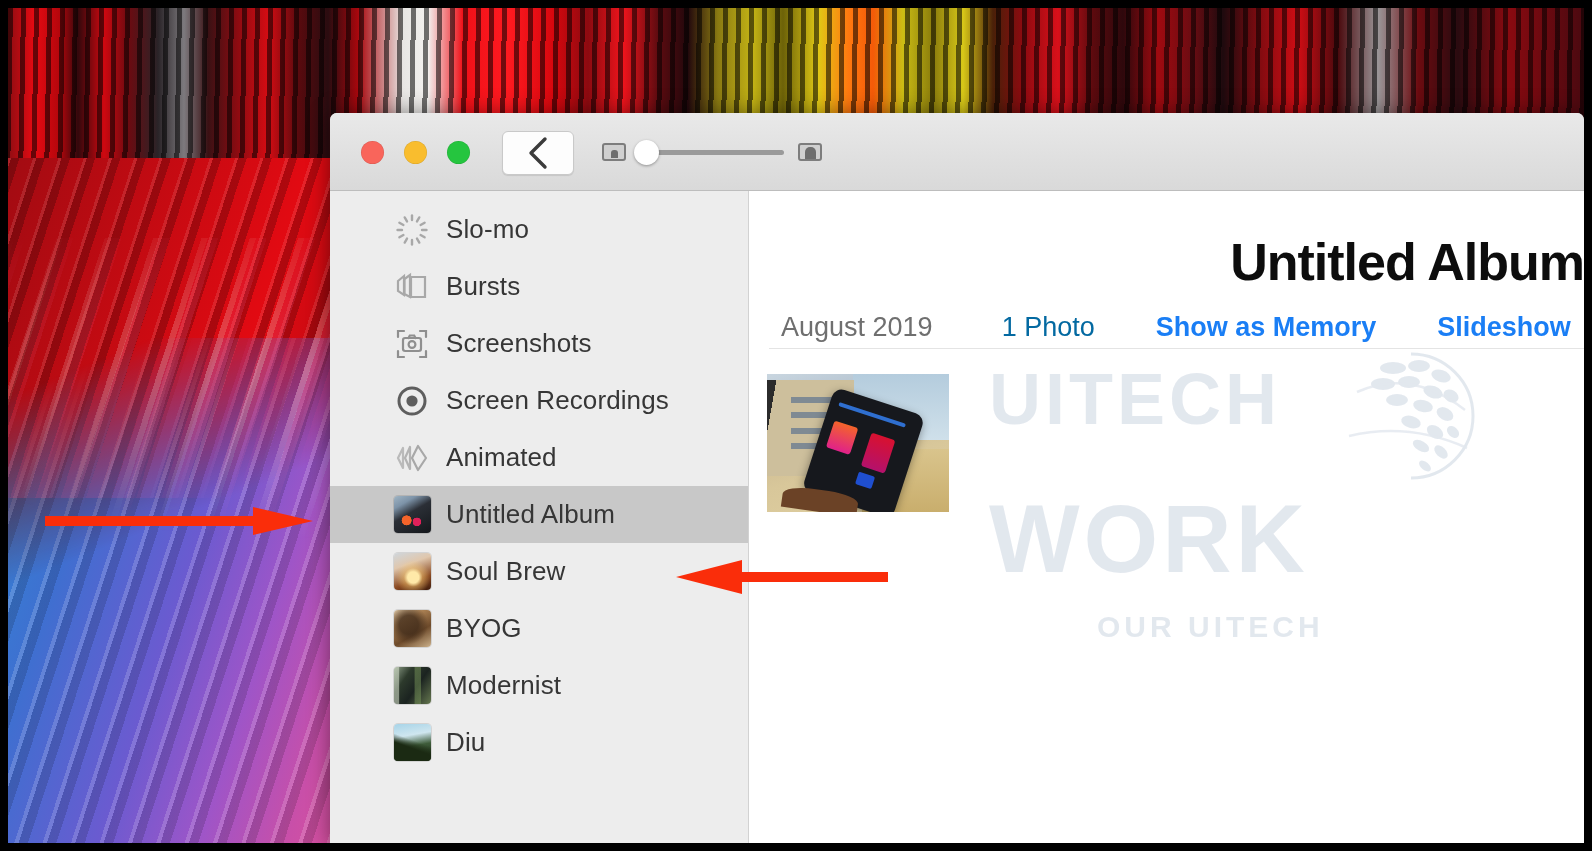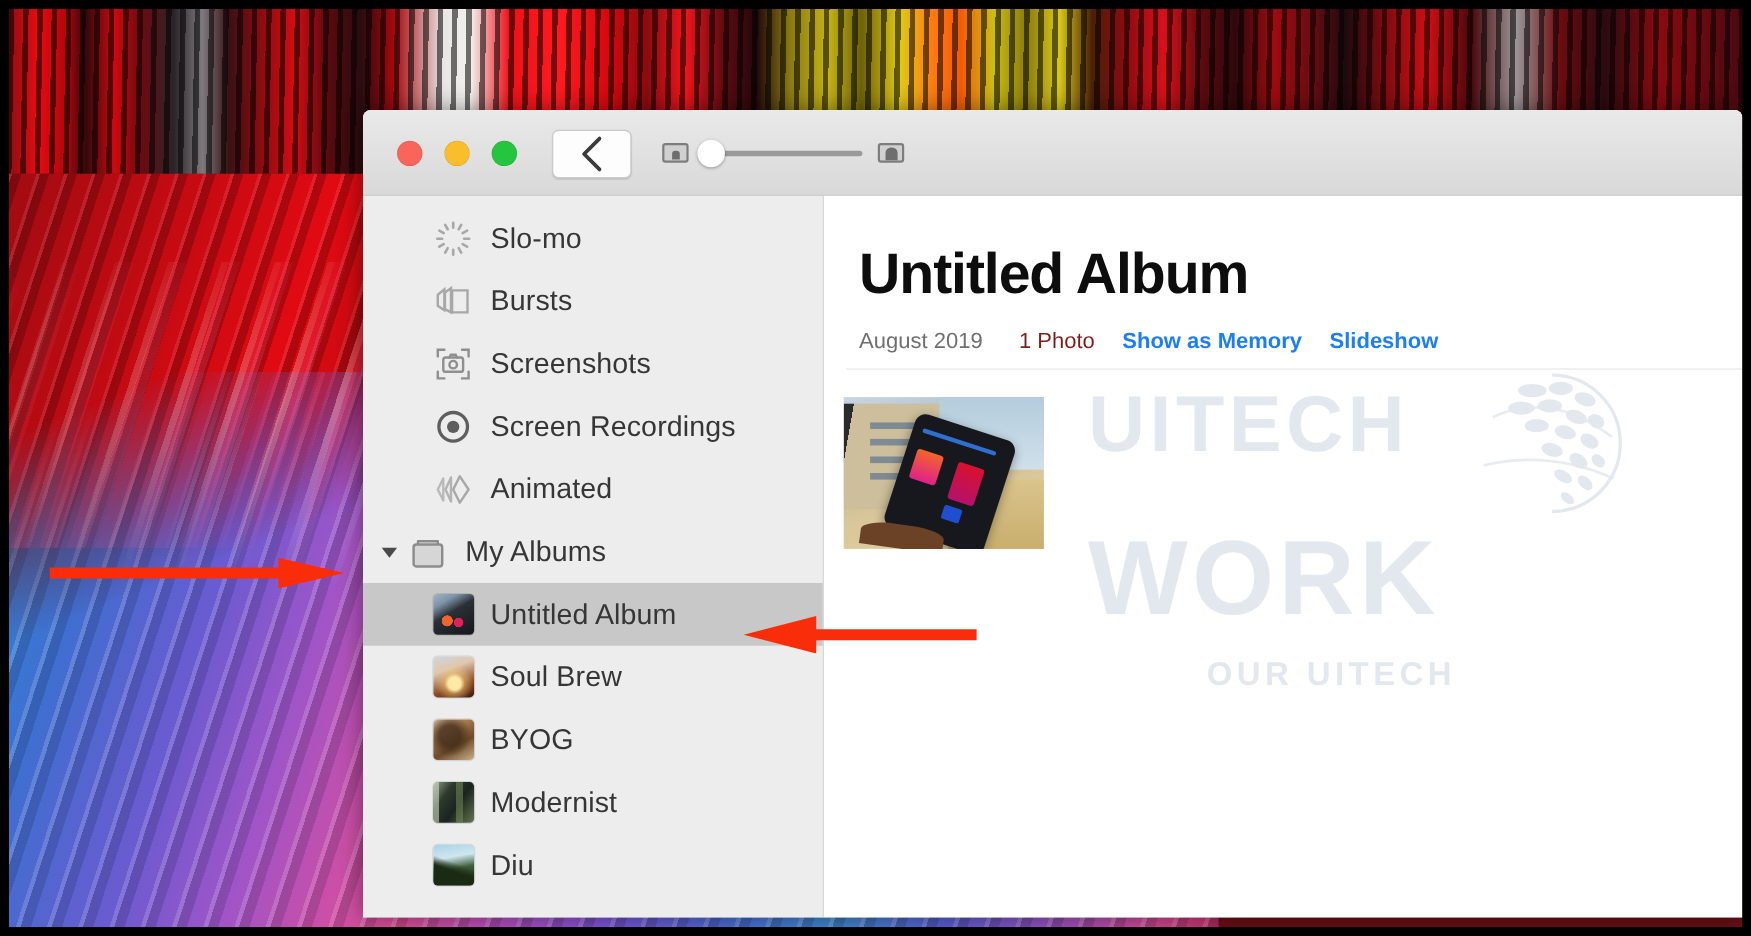--- a/index.html
+++ b/index.html
@@ -71,23 +71,24 @@
     background: repeating-linear-gradient(108deg,
         rgba(255,255,255,.30) 0px, rgba(255,255,255,.30) 6px,
         rgba(255,120,190,.22) 6px, rgba(255,120,190,.22) 16px,
         rgba(255,255,255,0) 16px, rgba(255,255,255,0) 46px);
     -webkit-mask-image: radial-gradient(ellipse 560px 220px at 280px 130px, #000 0%, rgba(0,0,0,0) 78%);
             mask-image: radial-gradient(ellipse 560px 220px at 280px 130px, #000 0%, rgba(0,0,0,0) 78%);
   }
 
   
   #window{
-    position:absolute; left:330px; top:100px; width:1254px; height:734px;
+    position:absolute; left:330px; top:113px; width:1254px; height:734px;
     background:#ececec; border-radius:7px 7px 0 0; overflow:hidden;
     box-shadow:0 0 22px rgba(0,0,0,.45);
+    text-align:right;
   }
 
   
   #titlebar{
     position:relative; height:78px; width:100%;
     background:linear-gradient(#e9e9e9,#d9d9d9);
     border-bottom:1px solid #bdbdbd;
   }
   .traffic{ position:absolute; top:28px; width:23px; height:23px; border-radius:50%; }
   #tl-close{ left:31px; background:#f9655b; box-shadow:inset 0 0 0 .5px rgba(0,0,0,.12); }
@@ -150,23 +151,23 @@
   #mini-modern::after{ background:linear-gradient(90deg, rgba(220,230,210,.55) 0 14%, rgba(0,0,0,0) 15% 55%, rgba(120,150,90,.5) 56% 72%, rgba(0,0,0,0) 73%); }
   #mini-byog{ background:linear-gradient(150deg,#d8c3a4 0%,#a97f52 30%,#6d4a2a 62%,#cbb08a 100%); }
   #mini-byog::after{ background:radial-gradient(ellipse at 40% 40%, rgba(60,40,24,.75) 0 30%, rgba(0,0,0,0) 62%); }
   #mini-diu{ background:linear-gradient(170deg,#a7d4e8 0%,#cfe6ef 32%,#3e5c3a 58%,#16230f 100%); }
   #mini-diu::after{ background:linear-gradient(200deg, rgba(0,0,0,0) 45%, #1b2a13 62%); }
 
   
   #content{ flex:1; background:#fff; position:relative; padding:44px 0 0 32px; }
   #album-title{ font-size:52px; font-weight:bold; color:#0d0d0d;
     letter-spacing:-1px; line-height:1.05; }
-  #meta-row{ display:flex; align-items:baseline; margin-top:22px; font-size:20px; }
+  #meta-row{ display:flex; align-items:baseline; margin-top:22px; font-size:27px;gap:36px; }
   #meta-date{ color:#6f6f6f; }
-  #meta-count{ color:#7f1d1d; margin-left:33px; }
+  #meta-count{ color:#0369a1; margin-left:33px; }
   .action-link{ color:#1a7ef5; font-weight:bold; margin-left:25px; }
   #content-divider{ position:absolute; left:20px; right:0; top:157px;
     height:1px; background:#e4e4e4; }
   #photo-thumb{
     position:absolute; left:18px; top:183px; width:182px; height:138px;
     overflow:hidden;
     background:linear-gradient(165deg,#c9d6e0 0%,#b8c6d2 18%,#cdbb93 42%,#d8c79a 62%,#e0cfa0 100%);
   }
   #photo-thumb .sky{ position:absolute; left:47%; top:0; right:0; height:48%;
     background:linear-gradient(#b4ccdd,#cfe0ea); }
@@ -316,34 +317,20 @@
           <span class="side-icon indent">
             <svg width="34" height="34" viewBox="0 0 34 34" fill="none" stroke="#a8a8a8" stroke-width="2.2" stroke-linejoin="round">
               <path d="M3 17 L8 7 L8 27 Z" opacity=".75"></path>
               <path d="M10 17 L15 6 L15 28 Z" opacity=".85"></path>
               <path d="M23 5 L31 17 L23 29 L17 17 Z"></path>
             </svg>
           </span>
           <span class="side-label">Animated</span>
         </div>
 
-        <div class="side-row">
-          <span class="disclosure">
-            <svg width="20" height="20" viewBox="0 0 20 20">
-                <path d="M3 6 L17 6 L10 15 Z" fill="#4a4a4a"></path>
-              </svg>
-          </span>
-          <span class="side-icon">
-            <svg width="36" height="34" viewBox="0 0 36 34" fill="none" stroke="#8c8c8c" stroke-width="2.2" stroke-linejoin="round">
-              <rect x="5" y="10" width="26" height="20" rx="2.5" fill="#d6d6d6"></rect>
-              <path d="M9 10 V7 H27 V10"></path>
-            </svg>
-          </span>
-          <span class="side-label">My Albums</span>
-        </div>
 
         <div class="side-row selected">
           <span class="side-icon indent">
             <span class="mini" id="mini-untitled"></span>
           </span>
           <span class="side-label">Untitled Album</span>
         </div>
 
         <div class="side-row">
           <span class="side-icon indent">

